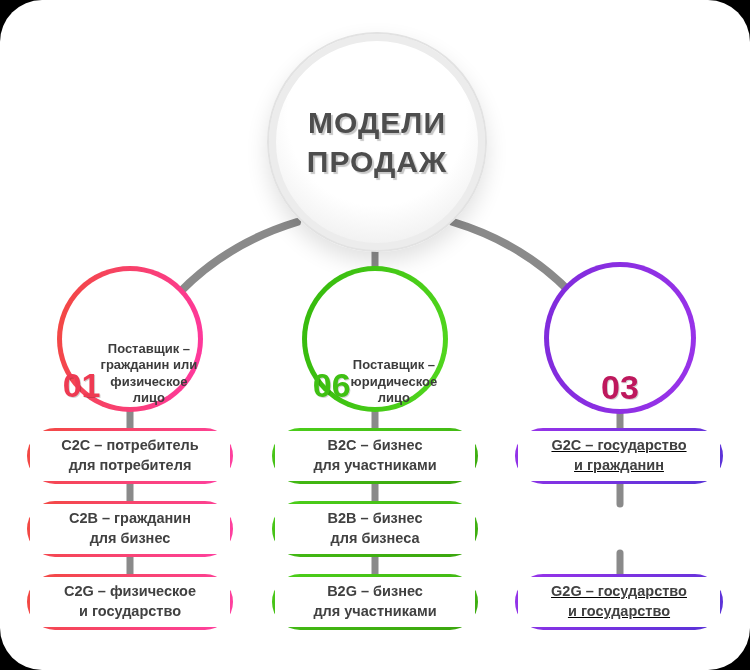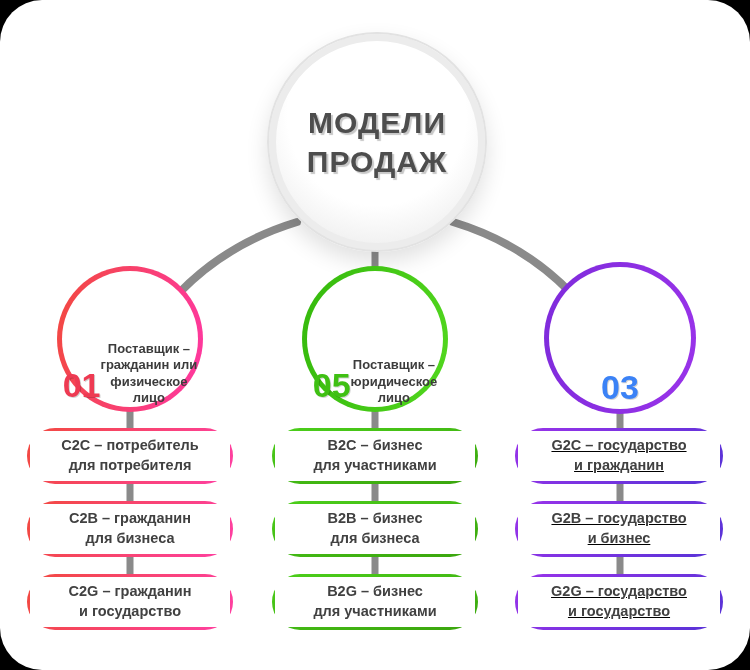--- a/index.html
+++ b/index.html
@@ -67,21 +67,21 @@
              background: linear-gradient(100deg, #7e2bdb, #9a33ea); }
   .bnum {
     font-size: 34px;
     font-weight: 800;
     line-height: 1;
     margin-bottom: 5px;
     text-shadow: 1px 1px 0 rgba(0,0,0,0.18);
   }
   .n1 { color: #ee3a52; }
   .n2 { color: #3fc013; }
-  .n3 { color: #3b82f6; }
+  .n3 { color: #be185d; }
   .blabel {
     font-size: 13px;
     font-weight: 700;
     color: #3c3c3c;
     line-height: 1.28;
     text-align: center;
     white-space: pre-line;
   }
   
   .pill {
@@ -152,21 +152,21 @@
       <div class="bnum n1">01</div>
       <div class="blabel">Поставщик –
 гражданин или
 физическое
 лицо</div>
     </div>
   </div>
 
   <div class="bcircle" id="branch2">
     <div class="inner">
-      <div class="bnum n2">05</div>
+      <div class="bnum n2">06</div>
       <div class="blabel">Поставщик –
 юридическое
 лицо</div>
     </div>
   </div>
 
   <div class="bcircle" id="branch3">
     <div class="inner">
       <div class="bnum n3">03</div>
     </div>
@@ -174,26 +174,26 @@
 
   <div class="pill g1 colA row1">
     <div class="inner">
         <div class="pill-label">C2C – потребитель
 для потребителя</div>
       </div>
   </div>
   <div class="pill g1 colA row2">
     <div class="inner">
         <div class="pill-label">C2B – гражданин
-для бизнеса</div>
+для бизнес</div>
       </div>
   </div>
   <div class="pill g1 colA row3">
     <div class="inner">
-        <div class="pill-label">C2G – гражданин
+        <div class="pill-label">C2G – физическое
 и государство</div>
       </div>
   </div>
 
   <div class="pill g2 colB row1">
     <div class="inner">
         <div class="pill-label">B2C – бизнес
 для участниками</div>
       </div>
   </div>
@@ -209,26 +209,20 @@
 для участниками</div>
       </div>
   </div>
 
   <div class="pill g3 colC row1">
     <div class="inner">
         <div class="pill-label">G2C – государство
 и гражданин</div>
       </div>
   </div>
-  <div class="pill g3 colC row2">
-    <div class="inner">
-        <div class="pill-label">G2B – государство
-и бизнес</div>
-      </div>
-  </div>
   <div class="pill g3 colC row3">
     <div class="inner">
         <div class="pill-label">G2G – государство
 и государство</div>
       </div>
   </div>
 
 </div>
 
 </body></html>

